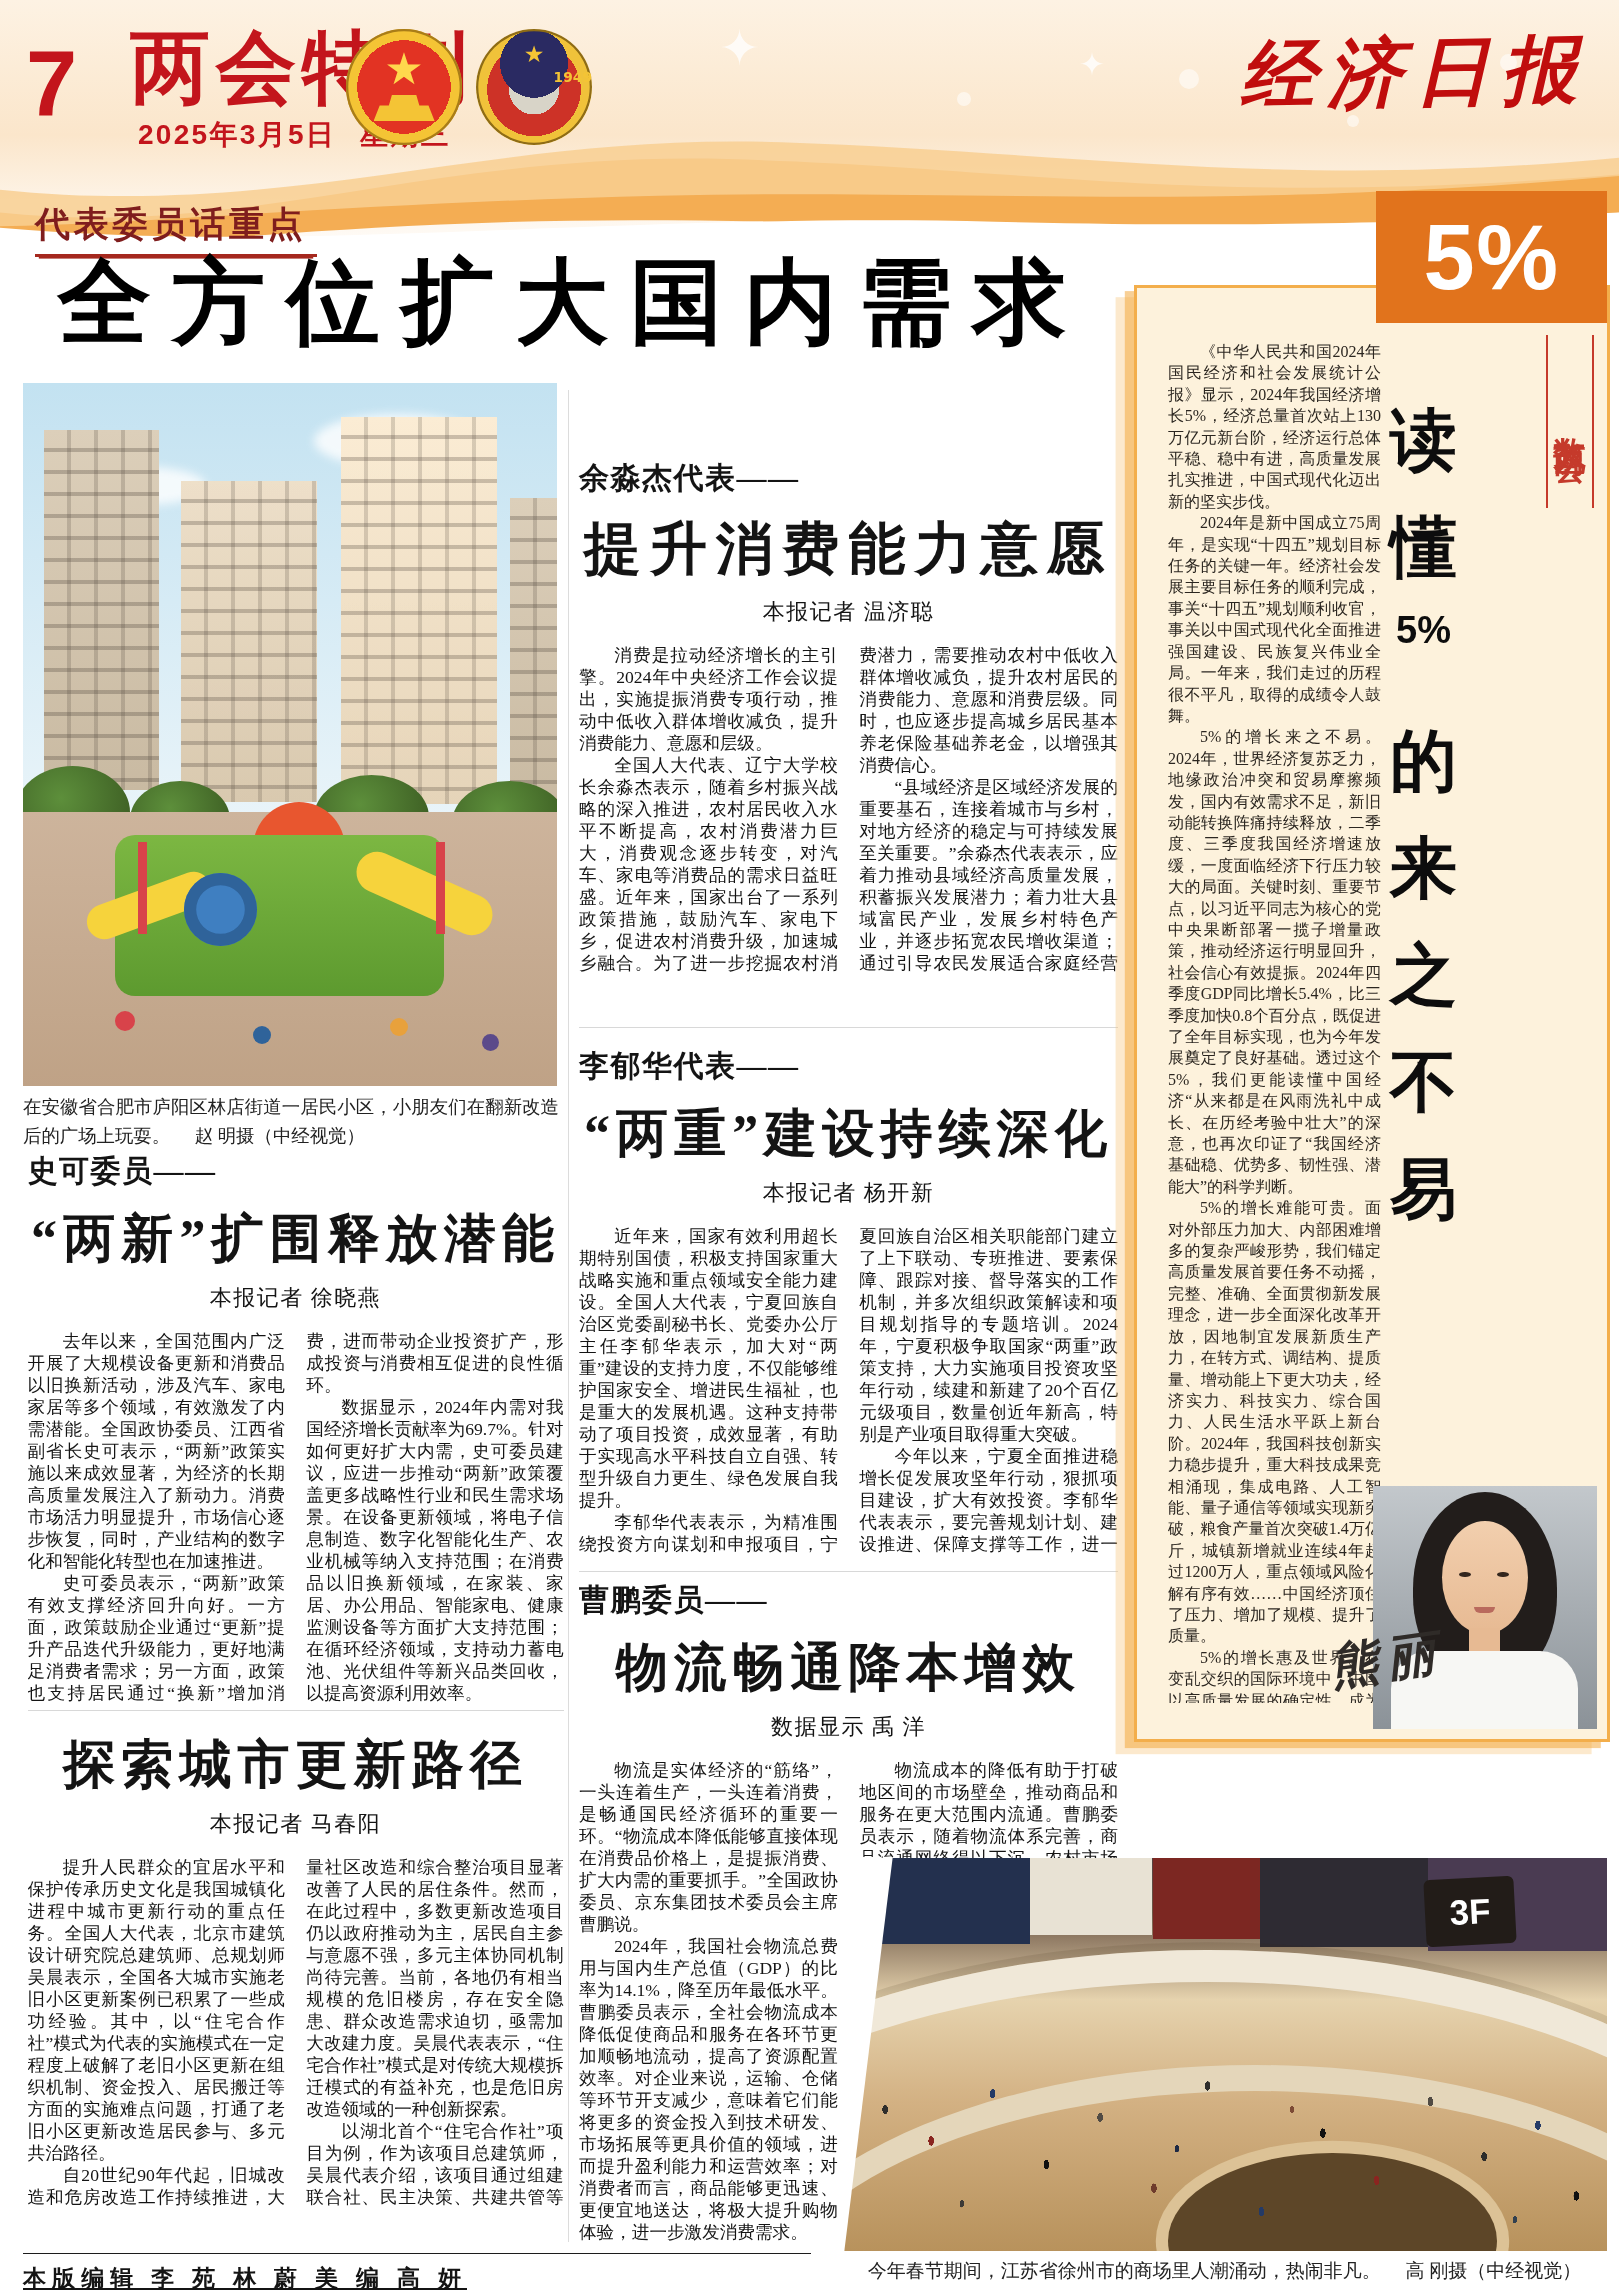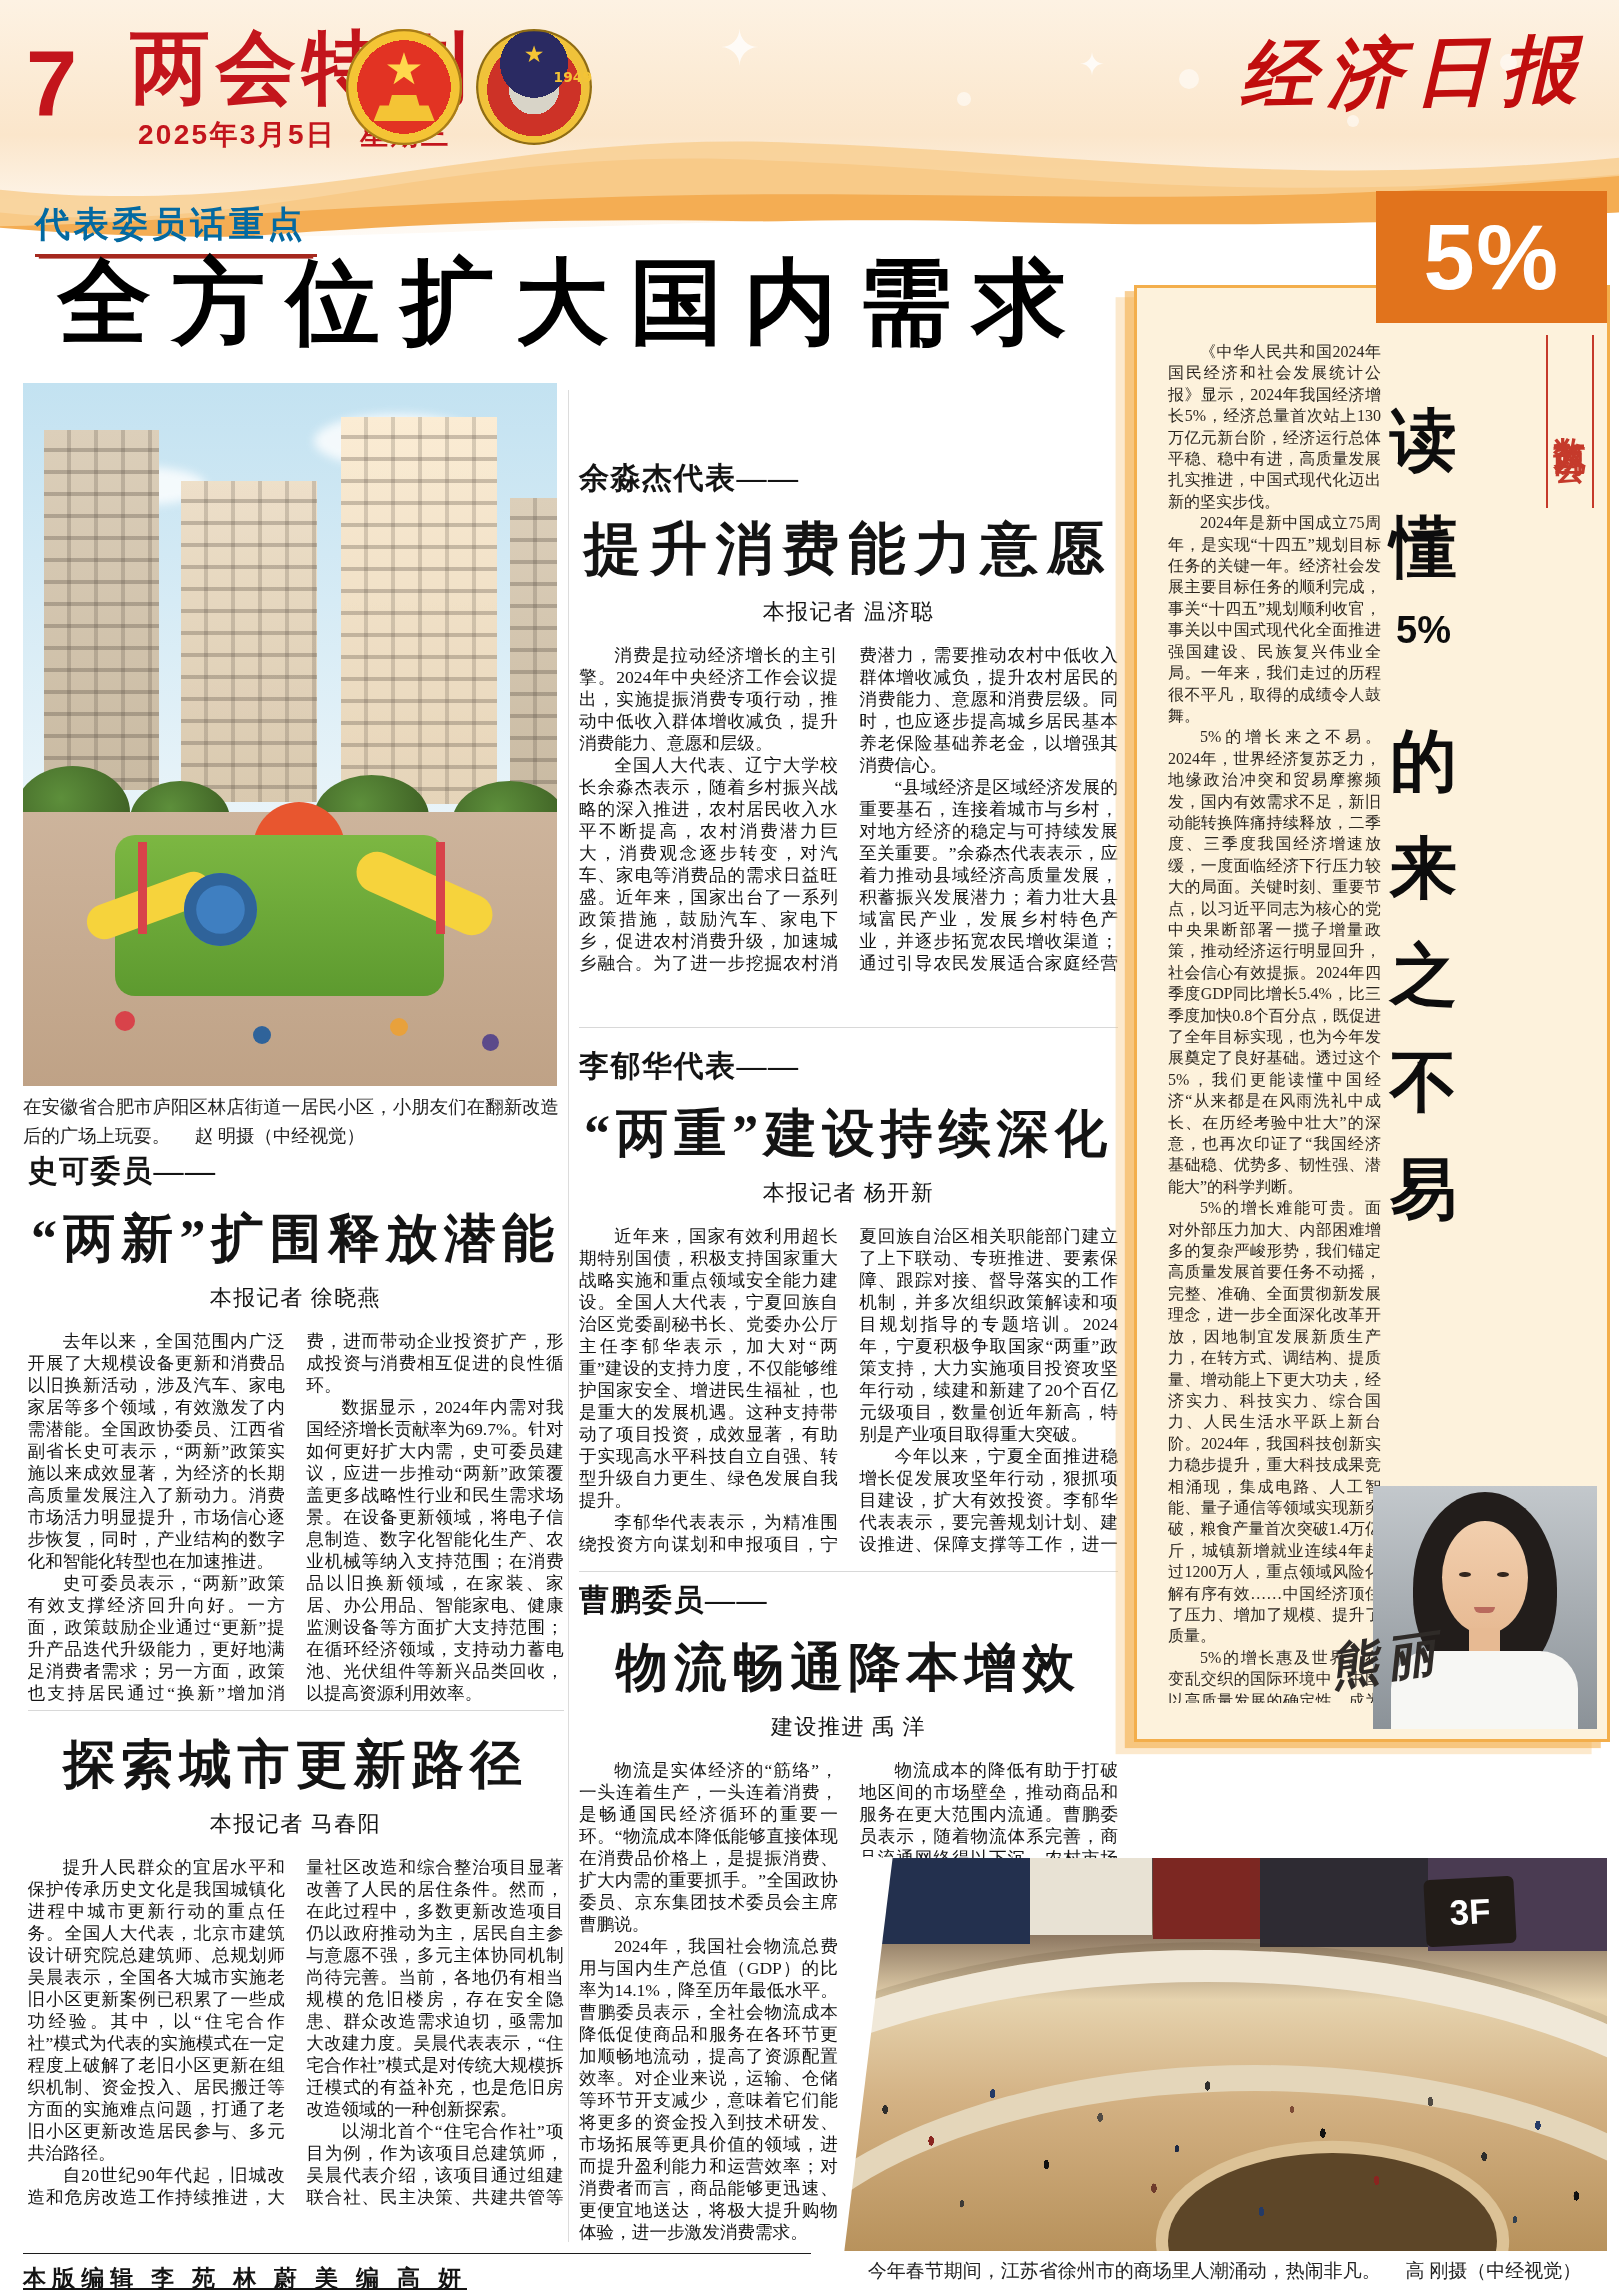--- a/index.html
+++ b/index.html
@@ -24,21 +24,21 @@
   #emblem-national .big-star{position:absolute;left:0;right:0;top:13.8px;text-align:center;font-size:44px;color:#ffd84d;font-family:"DejaVu Sans",sans-serif;}
   #emblem-national .gate{position:absolute;left:27.6px;top:66px;width:61px;height:26px;background:#f4c435;
       clip-path:polygon(0 100%,10% 40%,25% 40%,30% 0,70% 0,75% 40%,90% 40%,100% 100%);}
   #emblem-cppcc{left:476px;
       background:radial-gradient(circle at 50% 30%, #2a2a62 0 34%, transparent 34%),
                  radial-gradient(circle at 50% 52%, #d8d4c8 0 30%, #cd3227 30% 56%, #f0c23a 56% 70%, #b98f2a 70% 100%);
       box-shadow:inset 0 0 0 2.3px #8e6c16;}
   #emblem-cppcc .small-star{position:absolute;left:0;right:0;top:12.2px;text-align:center;font-size:23px;color:#f4c435;font-family:"DejaVu Sans",sans-serif;}
   #emblem-cppcc .year{position:absolute;left:16px;right:0;top:40px;text-align:right;font:700 13.8px "DejaVu Sans",sans-serif;color:#f4c435;}
 
-  .kicker{position:absolute;left:35px;top:201px;font-weight:900;font-size:35px;color:#0369a1;
+  .kicker{position:absolute;left:35px;top:201px;font-weight:900;font-size:35px;color:#7f1d1d;
           letter-spacing:3.8px;padding:0 10.7px 6.1px 0;border-bottom:3.1px solid #a5281e;box-shadow:0 5.4px 0 -3.8px #a5281e;}
   .headline{position:absolute;left:35px;top:240px;width:1075px;text-align:center;color:#000;
             font:900 93px "Liberation Sans","DejaVu Sans",sans-serif;letter-spacing:21.4px;}
 
   
   .vline{position:absolute;width:0.8px;background:#dcdcdc;}
   .hline{position:absolute;height:0.8px;background:#d8d8d8;}
 
   
   #photo-left{position:absolute;left:23px;top:383px;width:534px;height:703px;overflow:hidden;background:#cfe7f3;}
@@ -258,21 +258,21 @@
     <div class="art-body">
         <p>提升人民群众的宜居水平和保护传承历史文化是我国城镇化进程中城市更新行动的重点任务。全国人大代表，北京市建筑设计研究院总建筑师、总规划师吴晨表示，全国各大城市实施老旧小区更新案例已积累了一些成功经验。其中，以“住宅合作社”模式为代表的实施模式在一定程度上破解了老旧小区更新在组织机制、资金投入、居民搬迁等方面的实施难点问题，打通了老旧小区更新改造居民参与、多元共治路径。</p>
         <p>自20世纪90年代起，旧城改造和危房改造工作持续推进，大量社区改造和综合整治项目显著改善了人民的居住条件。然而，在此过程中，多数更新改造项目仍以政府推动为主，居民自主参与意愿不强，多元主体协同机制尚待完善。当前，各地仍有相当规模的危旧楼房，存在安全隐患、群众改造需求迫切，亟需加大改建力度。吴晨代表表示，“住宅合作社”模式是对传统大规模拆迁模式的有益补充，也是危旧房改造领域的一种创新探索。</p>
         <p>以湖北首个“住宅合作社”项目为例，作为该项目总建筑师，吴晨代表介绍，该项目通过组建联合社、民主决策、共建共管等方式实现了“住宅合作社”模式推进城市更新工作新突破。项目完整保留了原居住区134户的社区居住模式，社区关系、邻里关系、社会属性均得到了完整的保留和延续，同时融入部分商品房新居民，实现“共生”社区的设计理念。</p>
       </div>
   </div>
 
   <div class="article" id="a5">
     <div class="art-kicker">曹鹏委员——</div>
     <div class="art-title">物流畅通降本增效</div>
-    <div class="art-byline">建设推进  禹  洋</div>
+    <div class="art-byline">数据显示  禹  洋</div>
     <div class="art-body">
         <p>物流是实体经济的“筋络”，一头连着生产，一头连着消费，是畅通国民经济循环的重要一环。“物流成本降低能够直接体现在消费品价格上，是提振消费、扩大内需的重要抓手。”全国政协委员、京东集团技术委员会主席曹鹏说。</p>
         <p>2024年，我国社会物流总费用与国内生产总值（GDP）的比率为14.1%，降至历年最低水平。曹鹏委员表示，全社会物流成本降低促使商品和服务在各环节更加顺畅地流动，提高了资源配置效率。对企业来说，运输、仓储等环节开支减少，意味着它们能将更多的资金投入到技术研发、市场拓展等更具价值的领域，进而提升盈利能力和运营效率；对消费者而言，商品能够更迅速、更便宜地送达，将极大提升购物体验，进一步激发消费需求。</p>
         <p>物流成本的降低有助于打破地区间的市场壁垒，推动商品和服务在更大范围内流通。曹鹏委员表示，随着物流体系完善，商品流通网络得以下沉，农村市场商品供给能力得到提升，消费潜能进一步释放。同时，冷链、跨境等业务的增长也推动了消费结构升级，使消费者能更便捷地购买到进口产品和生鲜产品等，满足了其多样化、高品质消费需求。</p>
         <p>近年来，数字技术在物流领域得到广泛应用，数字仓库、无接触配送等一系列高效物流的新模式、新业态不断涌现。在现代化物流体系中，物联网、大数据、人工智能等先进技术发挥着越来越重要的作用。曹鹏委员建议，应充分利用数智化技术全面链接和优化社会生产、流通、消费、服务等各个环节。通过加快先进制造业和现代服务业深度融合、加强仓网布局、加大科技创新以及推进减碳降碳等措施，推动物流体系降本提质增效。</p>
       </div>
   </div>
 
   <div id="sidebar"></div>
   <div id="badge-5">5%</div>

